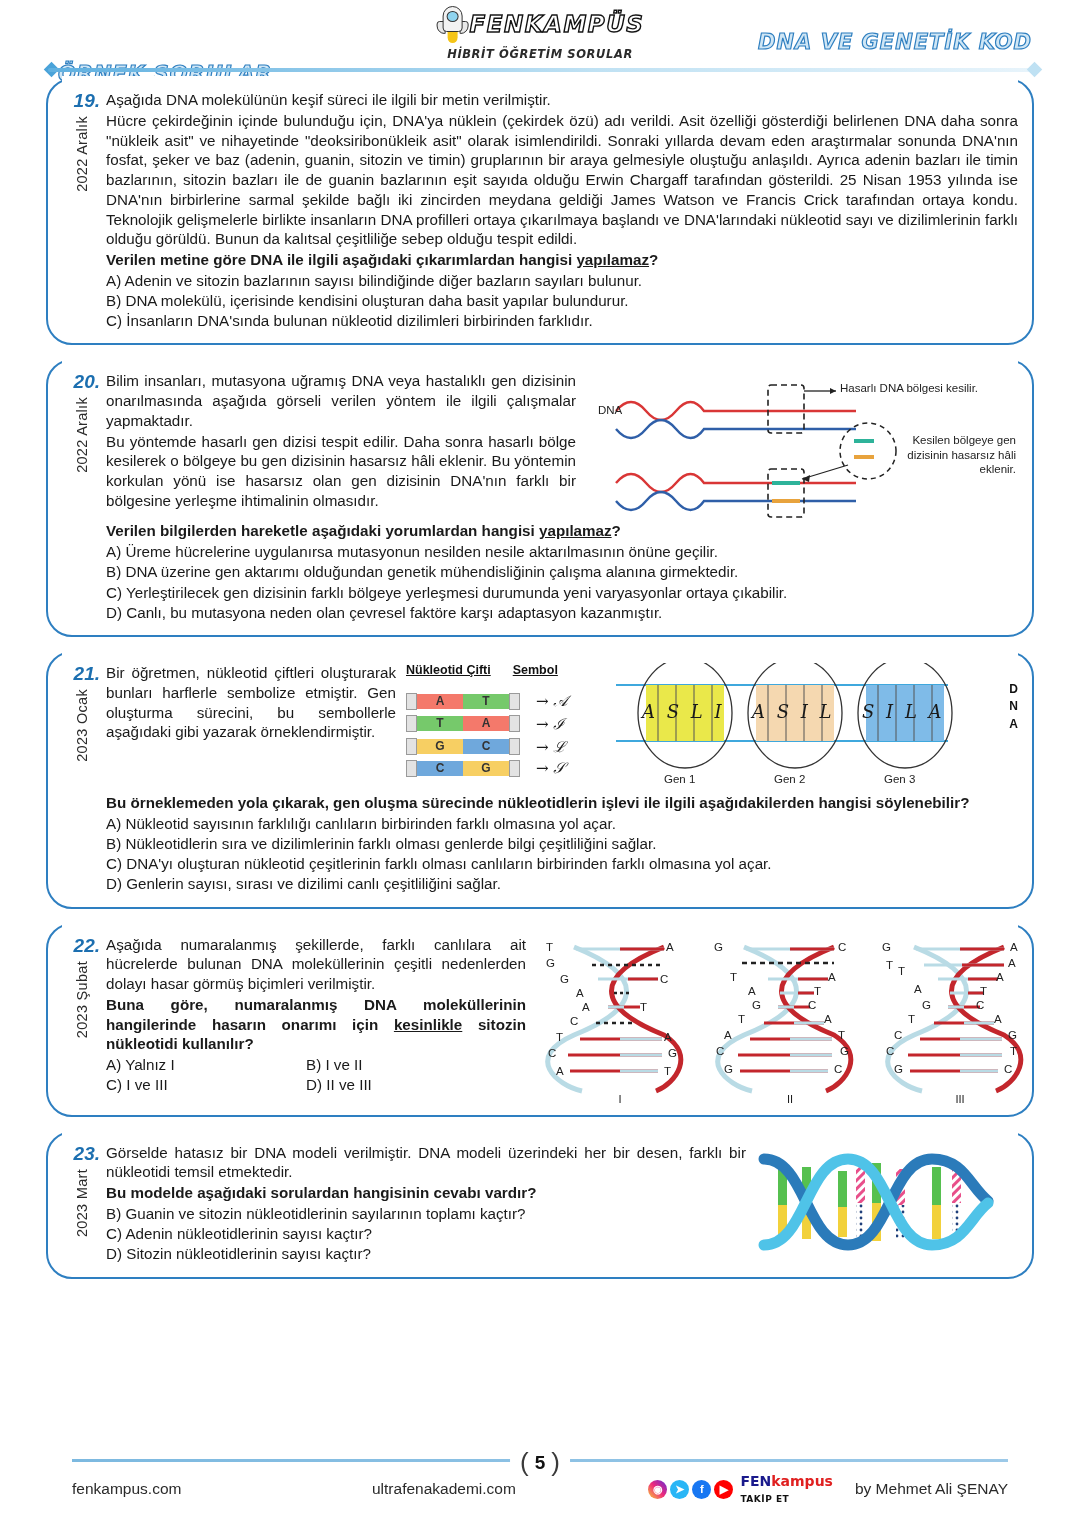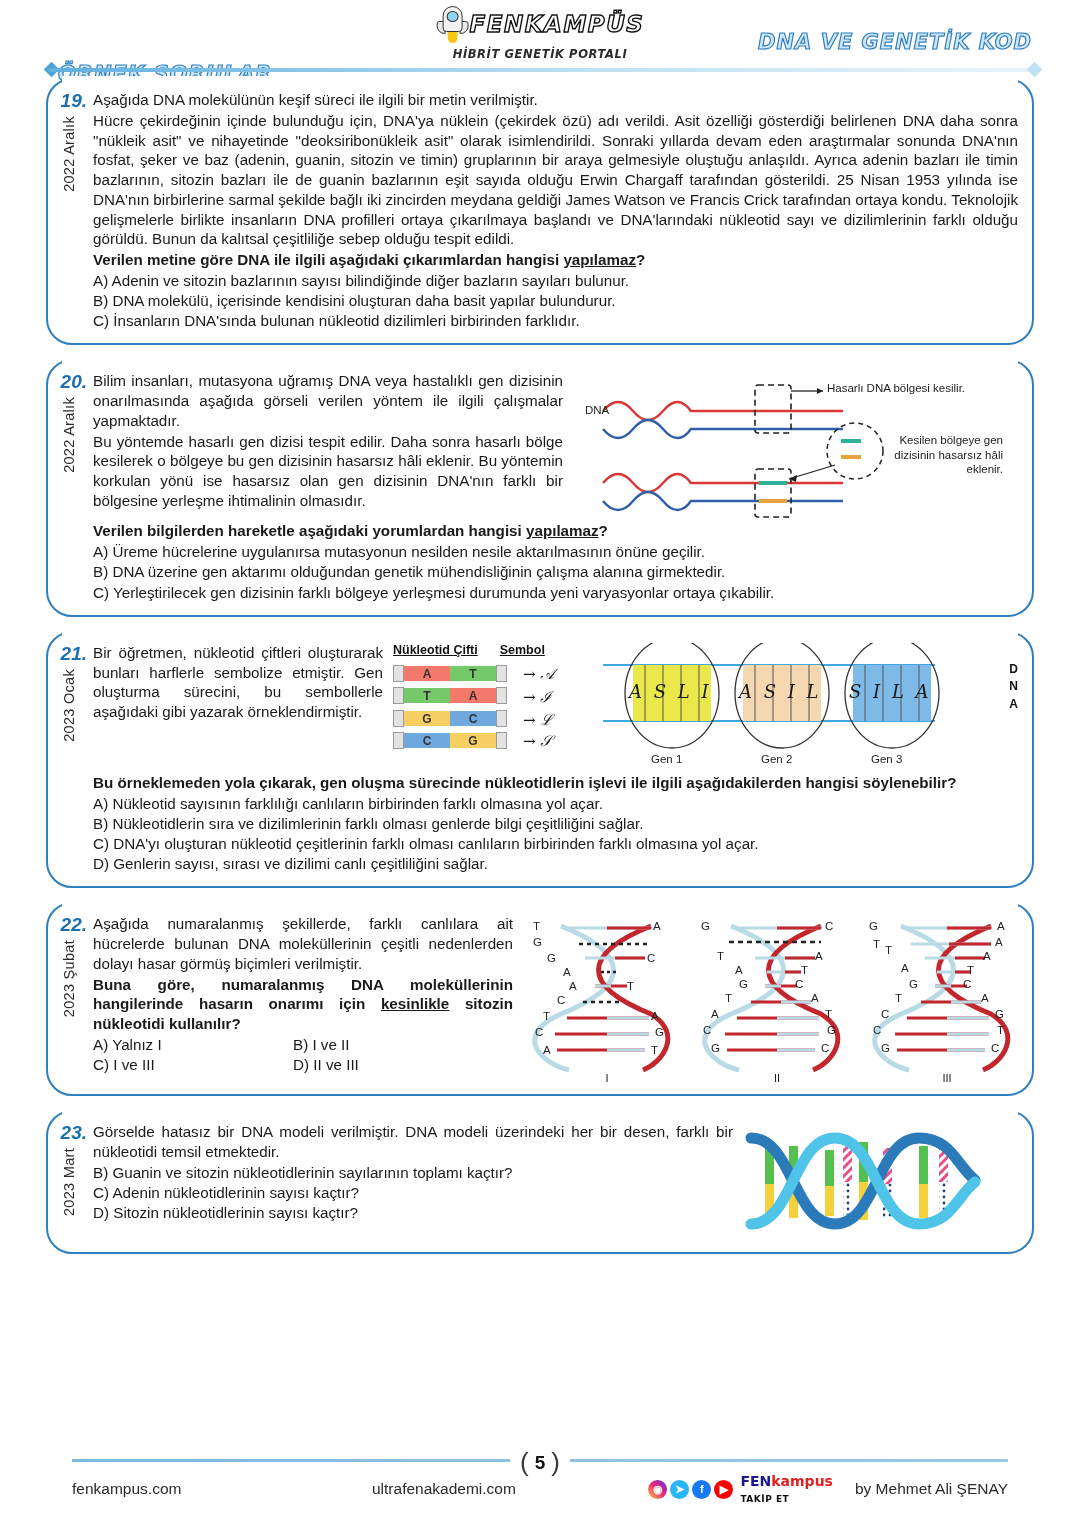--- a/index.html
+++ b/index.html
@@ -54,21 +54,21 @@
   .hdr-dot-l { left: 46px; }
   .hdr-dot-r { right: 40px; background:#bfe1f3; }
 
   
   .card {
     position: relative;
     margin: 0 46px 14px 46px;
     border: 2.2px solid #2e7fc1;
     border-radius: 26px;
     background: #ffffff;
-    padding: 10px 14px 12px 1px;
+    padding: 10px 14px 12px 14px;
   }
   .card::before {
     
     content: ""; position: absolute; left: 14px; right: 14px; top: -4px; height: 8px;
     background: #ffffff;
   }
   .qwrap { display: flex; align-items: flex-start; }
   .gutter { width: 44px; flex: 0 0 44px; position: relative; }
   .qnum {
     font-family: "Liberation Sans", sans-serif;
@@ -152,21 +152,21 @@
       <div class="logo-row">
         <div class="rocket">
           <div class="fin-l"></div>
             <div class="fin-r"></div>
           <div class="body"></div>
             <div class="win"></div>
             <div class="flame"></div>
         </div>
         <div class="logo-title">FENKAMPÜS</div>
       </div>
-      <div class="logo-sub">HİBRİT GENETİK PORTALI</div>
+      <div class="logo-sub">HİBRİT ÖĞRETİM SORULAR</div>
     </div>
     <div class="hdr-right">DNA VE GENETİK KOD</div>
     <div class="hdr-dot-l"></div>
     <div class="hdr-rule"></div>
     <div class="hdr-dot-r"></div>
   </div>
 
   <div class="card">
     <div class="qwrap">
       <div class="gutter">
@@ -221,38 +221,39 @@
               <div class="fig-label" style="left:12px; top:32px;">DNA</div>
               <div class="fig-label" style="left:254px; top:10px;">Hasarlı DNA bölgesi kesilir.</div>
               <div class="fig-label" style="left:312px; top:62px; width:118px; text-align:right;">Kesilen bölgeye gen dizisinin hasarsız hâli eklenir.</div>
             </div>
           </div>
         </div>
         <p class="p nj bold"><span>Verilen bilgilerden hareketle aşağıdaki yorumlardan hangisi </span><span class="u">yapılamaz</span><span>?</span></p>
         <p class="opt">A) Üreme hücrelerine uygulanırsa mutasyonun nesilden nesile aktarılmasının önüne geçilir.</p>
         <p class="opt">B) DNA üzerine gen aktarımı olduğundan genetik mühendisliğinin çalışma alanına girmektedir.</p>
         <p class="opt">C) Yerleştirilecek gen dizisinin farklı bölgeye yerleşmesi durumunda yeni varyasyonlar ortaya çıkabilir.</p>
+        <p class="opt">D) Canlı, bu mutasyona neden olan çevresel faktöre karşı adaptasyon kazanmıştır.</p>
       </div>
     </div>
   </div>
 
   <div class="card">
     <div class="qwrap">
       <div class="gutter">
         <div class="qnum">21.</div>
         <div class="qdate">2023 Ocak</div>
       </div>
       <div class="qbody">
         <div class="split">
           <div class="txt" style="width:290px;">
             <p class="p">Bir öğretmen, nükleotid çiftleri oluşturarak bunları harflerle sembolize etmiştir. Gen oluşturma sürecini, bu sembollerle aşağıdaki gibi yazarak örneklendirmiştir.</p>
           </div>
 
           <div style="flex:0 0 auto; width:200px;">
-            <div style="display:flex; gap:22px; margin-bottom:8px;">
+            <div style="display:flex; gap:22px; margin-bottom:15px;">
               <div class="nuc-head">Nükleotid Çifti</div>
               <div class="nuc-head">Sembol</div>
             </div>
             <div class="nuc-row">
                 <div class="nuc-bar">
                   <span class="cap"></span>
                   <span class="seg A">A</span>
                   <span class="seg T">T</span>
                   <span class="cap"></span>
                 </div>
@@ -492,20 +493,21 @@
   <div class="card">
     <div class="qwrap">
       <div class="gutter">
         <div class="qnum">23.</div>
         <div class="qdate">2023 Mart</div>
       </div>
       <div class="qbody">
         <div class="split">
           <div class="txt" style="width:640px;">
             <p class="p">Görselde hatasız bir DNA modeli verilmiştir. DNA modeli üzerindeki her bir desen, farklı bir nükleotidi temsil etmektedir.</p>
+            <p class="p nj bold">Bu modelde aşağıdaki sorulardan hangisinin cevabı vardır?</p>
             <p class="opt">B) Guanin ve sitozin nükleotidlerinin sayılarının toplamı kaçtır?</p>
             <p class="opt">C) Adenin nükleotidlerinin sayısı kaçtır?</p>
             <p class="opt">D) Sitozin nükleotidlerinin sayısı kaçtır?</p>
           </div>
           <div class="fig">
             <div class="dna23">
               <svg width="240" height="118" viewBox="0 0 240 118">
                 <defs>
                   <pattern id="stripePink" width="6" height="6" patternUnits="userSpaceOnUse" patternTransform="rotate(45)">
                     <rect width="6" height="6" fill="#ffffff"></rect>

